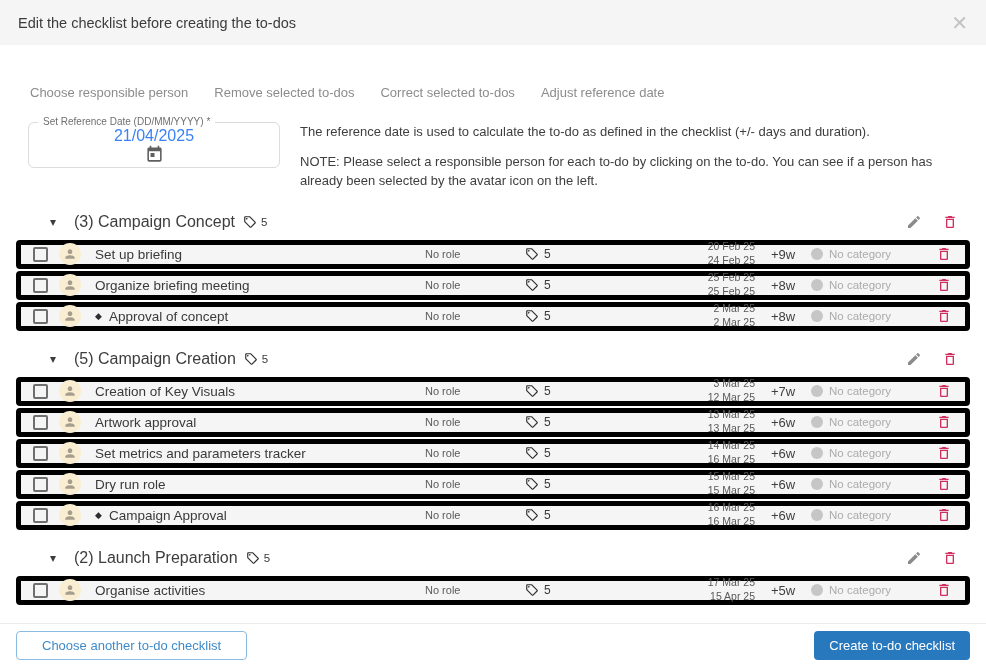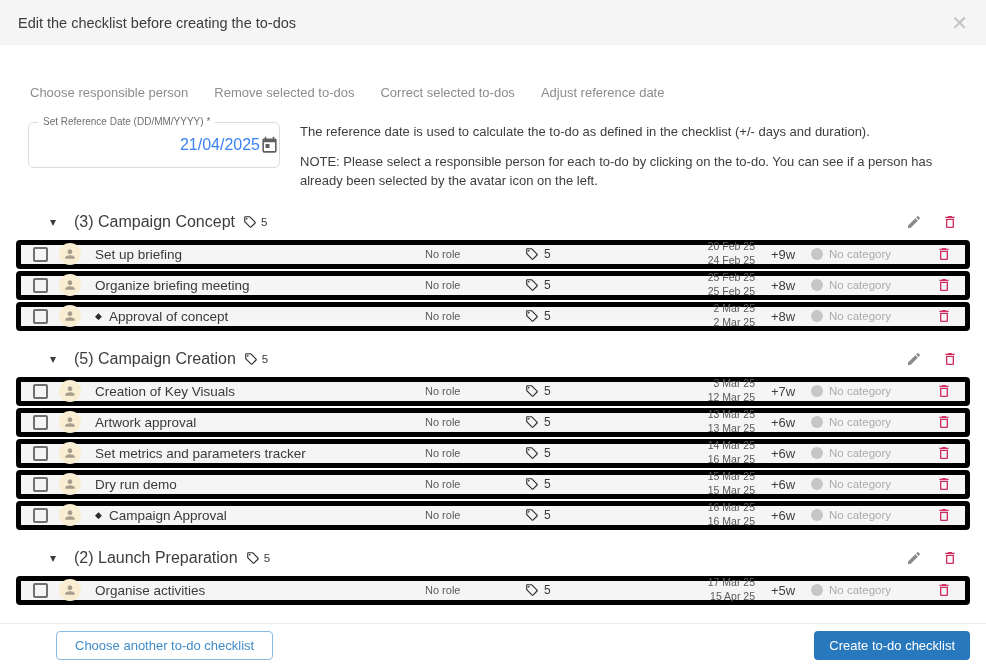--- a/index.html
+++ b/index.html
@@ -24,22 +24,22 @@
   
   .tabs {
     display: flex; gap: 26px; padding-left: 30px; margin-top: 40px;
   }
   .tab { font-size: 13px; color: #8c8c8c; cursor: pointer; background: none; border: none; font-family: Liberation Sans, sans-serif; }
   
   .ref-row { display: flex; padding: 22px 20px 0 28px; gap: 20px; }
   .date-field {
     position: relative; width: 252px; height: 46px; flex-shrink: 0;
     border: 1px solid #dcdcdc; border-radius: 6px;
-    display: flex; align-items: center; justify-content: flex-end;
-    padding: 0 0; background: #fff;
+    display: flex; align-items: center; justify-content: center;
+    padding: 0 0; background: #fff; flex-direction: column;
   }
   .date-label {
     position: absolute; top: -7px; left: 9px; background: #fff;
     padding: 0 5px; font-size: 10px; color: #6f6f6f; white-space: nowrap;
   }
   .date-value { font-size: 16px; color: #3b82f6; }
   .cal-icon { width: 19px; height: 19px; fill: #5f5f5f; cursor: pointer; }
   .desc { flex: 1; font-size: 13px; color: #3e3e3e; line-height: 1.5; padding-right: 6px; }
   .desc p:first-child { margin-bottom: 10px; }
   
@@ -91,21 +91,21 @@
   .row-trash { width: 42px; display: flex; justify-content: center; flex-shrink: 0; }
   .row-trash .trash-icon { width: 16px; height: 16px; }
   
   .footer {
     position: absolute; left: 0; bottom: 0; width: 100%; height: 44px;
     background: #fff; border-top: 1px solid #ececec;
     display: flex; align-items: center; justify-content: space-between;
     padding: 0 16px;
   }
   .btn { height: 29px; border-radius: 4px; font-size: 13px; font-family: inherit; cursor: pointer; }
-  .btn-secondary { background: #fff; color: #3f8bc9; border: 1px solid #8cbbe2; padding: 0 18px; margin-left: 40px; }
+  .btn-secondary { background: #fff; color: #3f8bc9; border: 1px solid #8cbbe2; padding: 0 25px; }
   .btn-primary { background: #2878bd; color: #fff; border: none; padding: 0 15px; }
 </style>
 </head>
 <body>
 
 <div class="modal-header">
   <div class="modal-title">Edit the checklist before creating the to-dos</div>
   <button class="close-btn">✕</button>
 </div>
 
@@ -377,21 +377,21 @@
 
   <div class="row">
     <input type="checkbox" class="cb" style="">
     <span class="avatar">
       <svg viewBox="0 0 24 24">
               <path d="M12 12c2.21 0 4-1.79 4-4s-1.79-4-4-4-4 1.79-4 4 1.79 4 4 4zm0 2c-2.67 0-8 1.34-8 4v2h16v-2c0-2.66-5.33-4-8-4z"></path>
             </svg>
     </span>
     <span class="todo-name">
 
-      <span>Dry run demo</span>
+      <span>Dry run role</span>
     </span>
     <span class="role">No role</span>
     <span class="tagcol">
       <svg class="tag-icon" viewBox="0 0 24 24">
               <path d="M21.41 11.58l-9-9C12.05 2.22 11.55 2 11 2H4c-1.1 0-2 .9-2 2v7c0 .55.22 1.05.59 1.42l9 9c.36.36.86.58 1.41.58.55 0 1.05-.22 1.41-.59l7-7c.37-.36.59-.86.59-1.41 0-.55-.23-1.06-.59-1.42zM13 20.01L4 11V4h7v-.01l9 9-7 7.02zM6.5 8C5.67 8 5 7.33 5 6.5S5.67 5 6.5 5 8 5.67 8 6.5 7.33 8 6.5 8z"></path>
             </svg>
       <span class="tag-count">5</span>
     </span>
     <span class="dates">
       <span>15 Mar 25</span><br>

